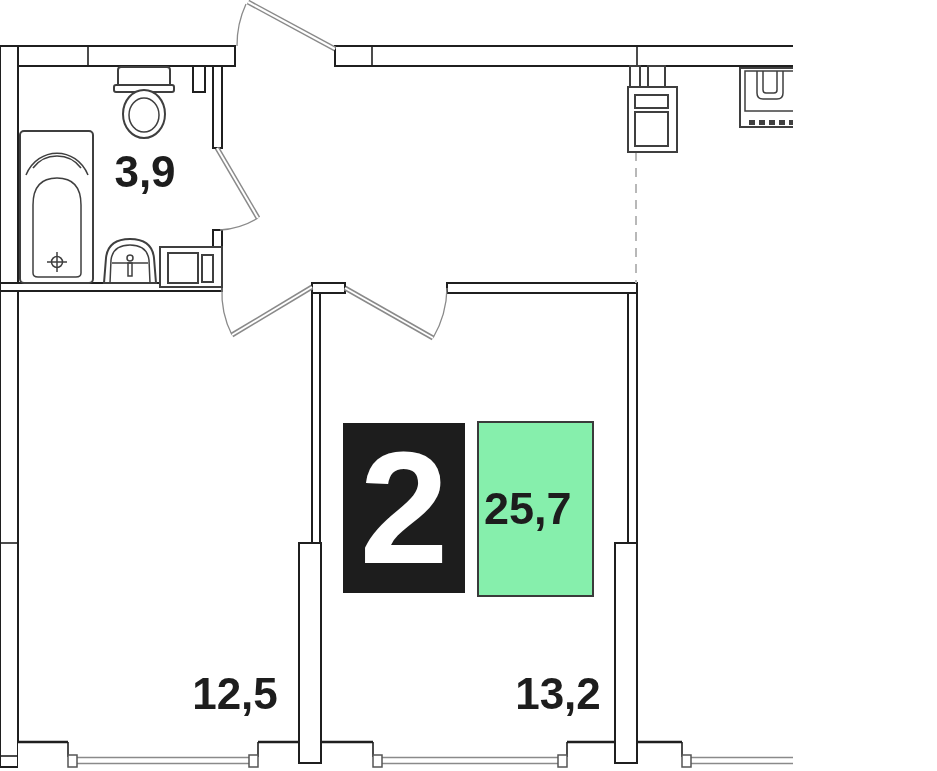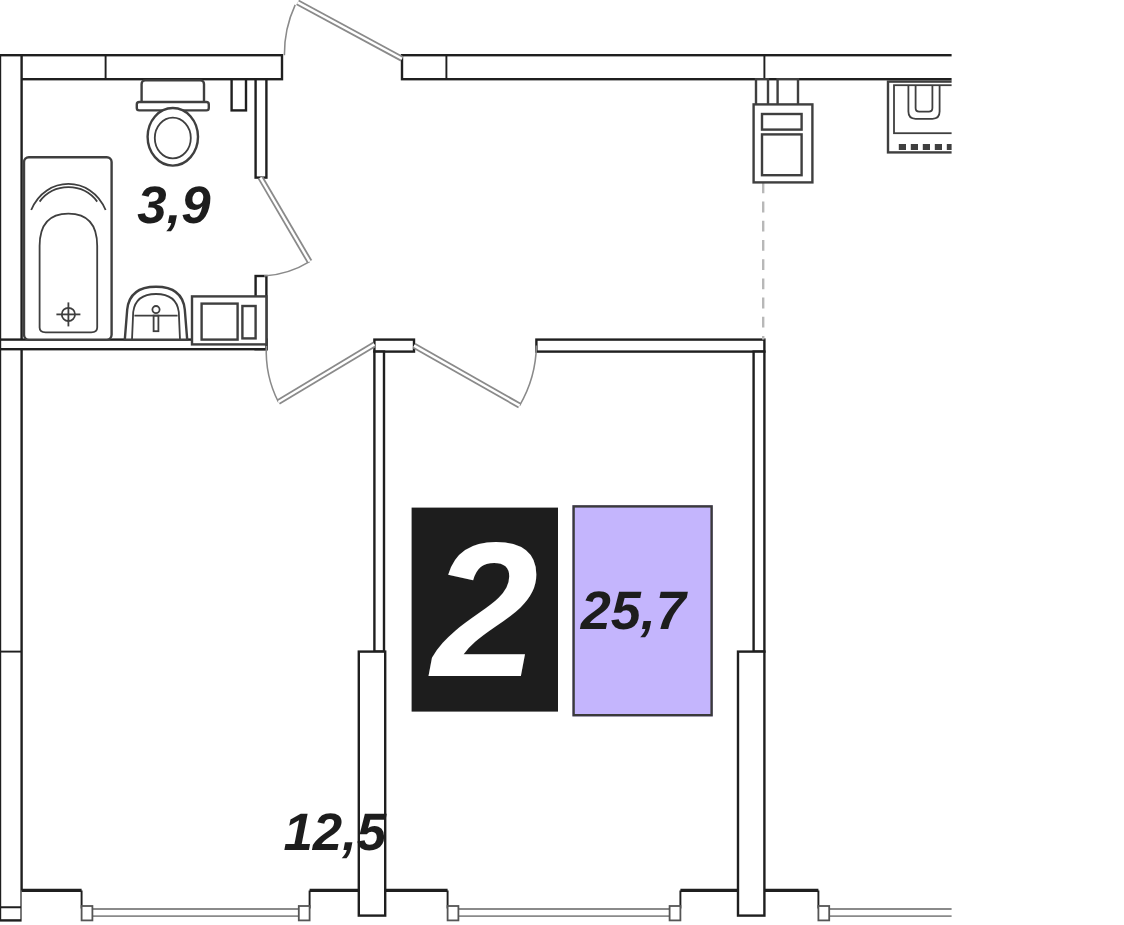--- a/index.html
+++ b/index.html
@@ -3,21 +3,21 @@
 <meta charset="utf-8">
 <style>
   :root{
     --c-wall:#1f1f1f; --c-fixture:#3f3f3f; --c-door:#8a8a8a; --c-window:#8a8a8a;
     --c-dashed-boundary:#b8b8b8; --c-text:#1d1d1d; --c-badge-bg:#1d1d1d;
     --c-badge-text:#ffffff; --c-background:#ffffff;
   }
   html,body{margin:0;padding:0;background:var(--c-background);}
   .plan{
     position:relative;width:793px;height:771px;background:var(--c-background);
-    font-family:"Liberation Sans","DejaVu Sans",sans-serif;overflow:hidden;font-style:italic;
+    font-family:"Liberation Sans","DejaVu Sans",sans-serif;overflow:hidden;
   }
   .plan svg{position:absolute;left:0;top:0;}
   
   .w{stroke:var(--c-wall);stroke-width:2;fill:#fff;}
   .tick{stroke:var(--c-wall);stroke-width:1.6;fill:none;}
   .fl{stroke:var(--c-wall);stroke-width:2.6;fill:none;}
   .f{stroke:var(--c-fixture);stroke-width:2;fill:#fff;}
   .f1{stroke:var(--c-fixture);stroke-width:1.5;fill:none;}
   .fb{fill:var(--c-fixture);stroke:none;}
   .d5{stroke:var(--c-door);stroke-width:5;fill:none;}
@@ -32,21 +32,21 @@
     font-size:44px;font-weight:700;color:var(--c-text);letter-spacing:0px;
   }
   .badge{
     position:absolute;left:343px;top:423px;width:122px;height:170px;
     background:var(--c-badge-bg);color:var(--c-badge-text);
     display:flex;align-items:center;justify-content:center;
     font-size:160px;font-weight:700;line-height:1;
   }
   .info-box{
     position:absolute;left:477px;top:421px;width:117px;height:176px;
-    border:2px solid #3a3a3a;box-sizing:border-box;background:#c4b5fd;
+    border:2px solid #3a3a3a;box-sizing:border-box;background:#86efac;
     display:flex;flex-direction:column;justify-content:center;
     padding-left:5px;font-size:45px;font-weight:700;line-height:50px;color:var(--c-text);
   }
 </style>
 </head>
 <body>
 
 <div class="plan">
 
   <svg width="937" height="771" viewBox="0 0 937 771">
@@ -212,22 +212,23 @@
         <line x1="887" y1="249" x2="887" y2="281"></line>
         <line x1="873" y1="257" x2="901" y2="273"></line>
         <line x1="901" y1="257" x2="873" y2="273"></line>
       </g>
     </g>
   </svg>
 
   <div class="room-label" style="left:145px;top:172px;">3,9</div>
 
 
-  <div class="room-label" style="left:235px;top:694px;margin-left:44px;">12,5</div>
-
+  <div class="room-label" style="left:235px;top:694px;">12,5</div>
+
+  <div class="room-label" style="left:558px;top:694px;">13,2</div>
 
 
   <div class="badge">
     <span>2</span>
   </div>
   <div class="info-box">
     <div>25,7</div>
   </div>
 
 </div>

